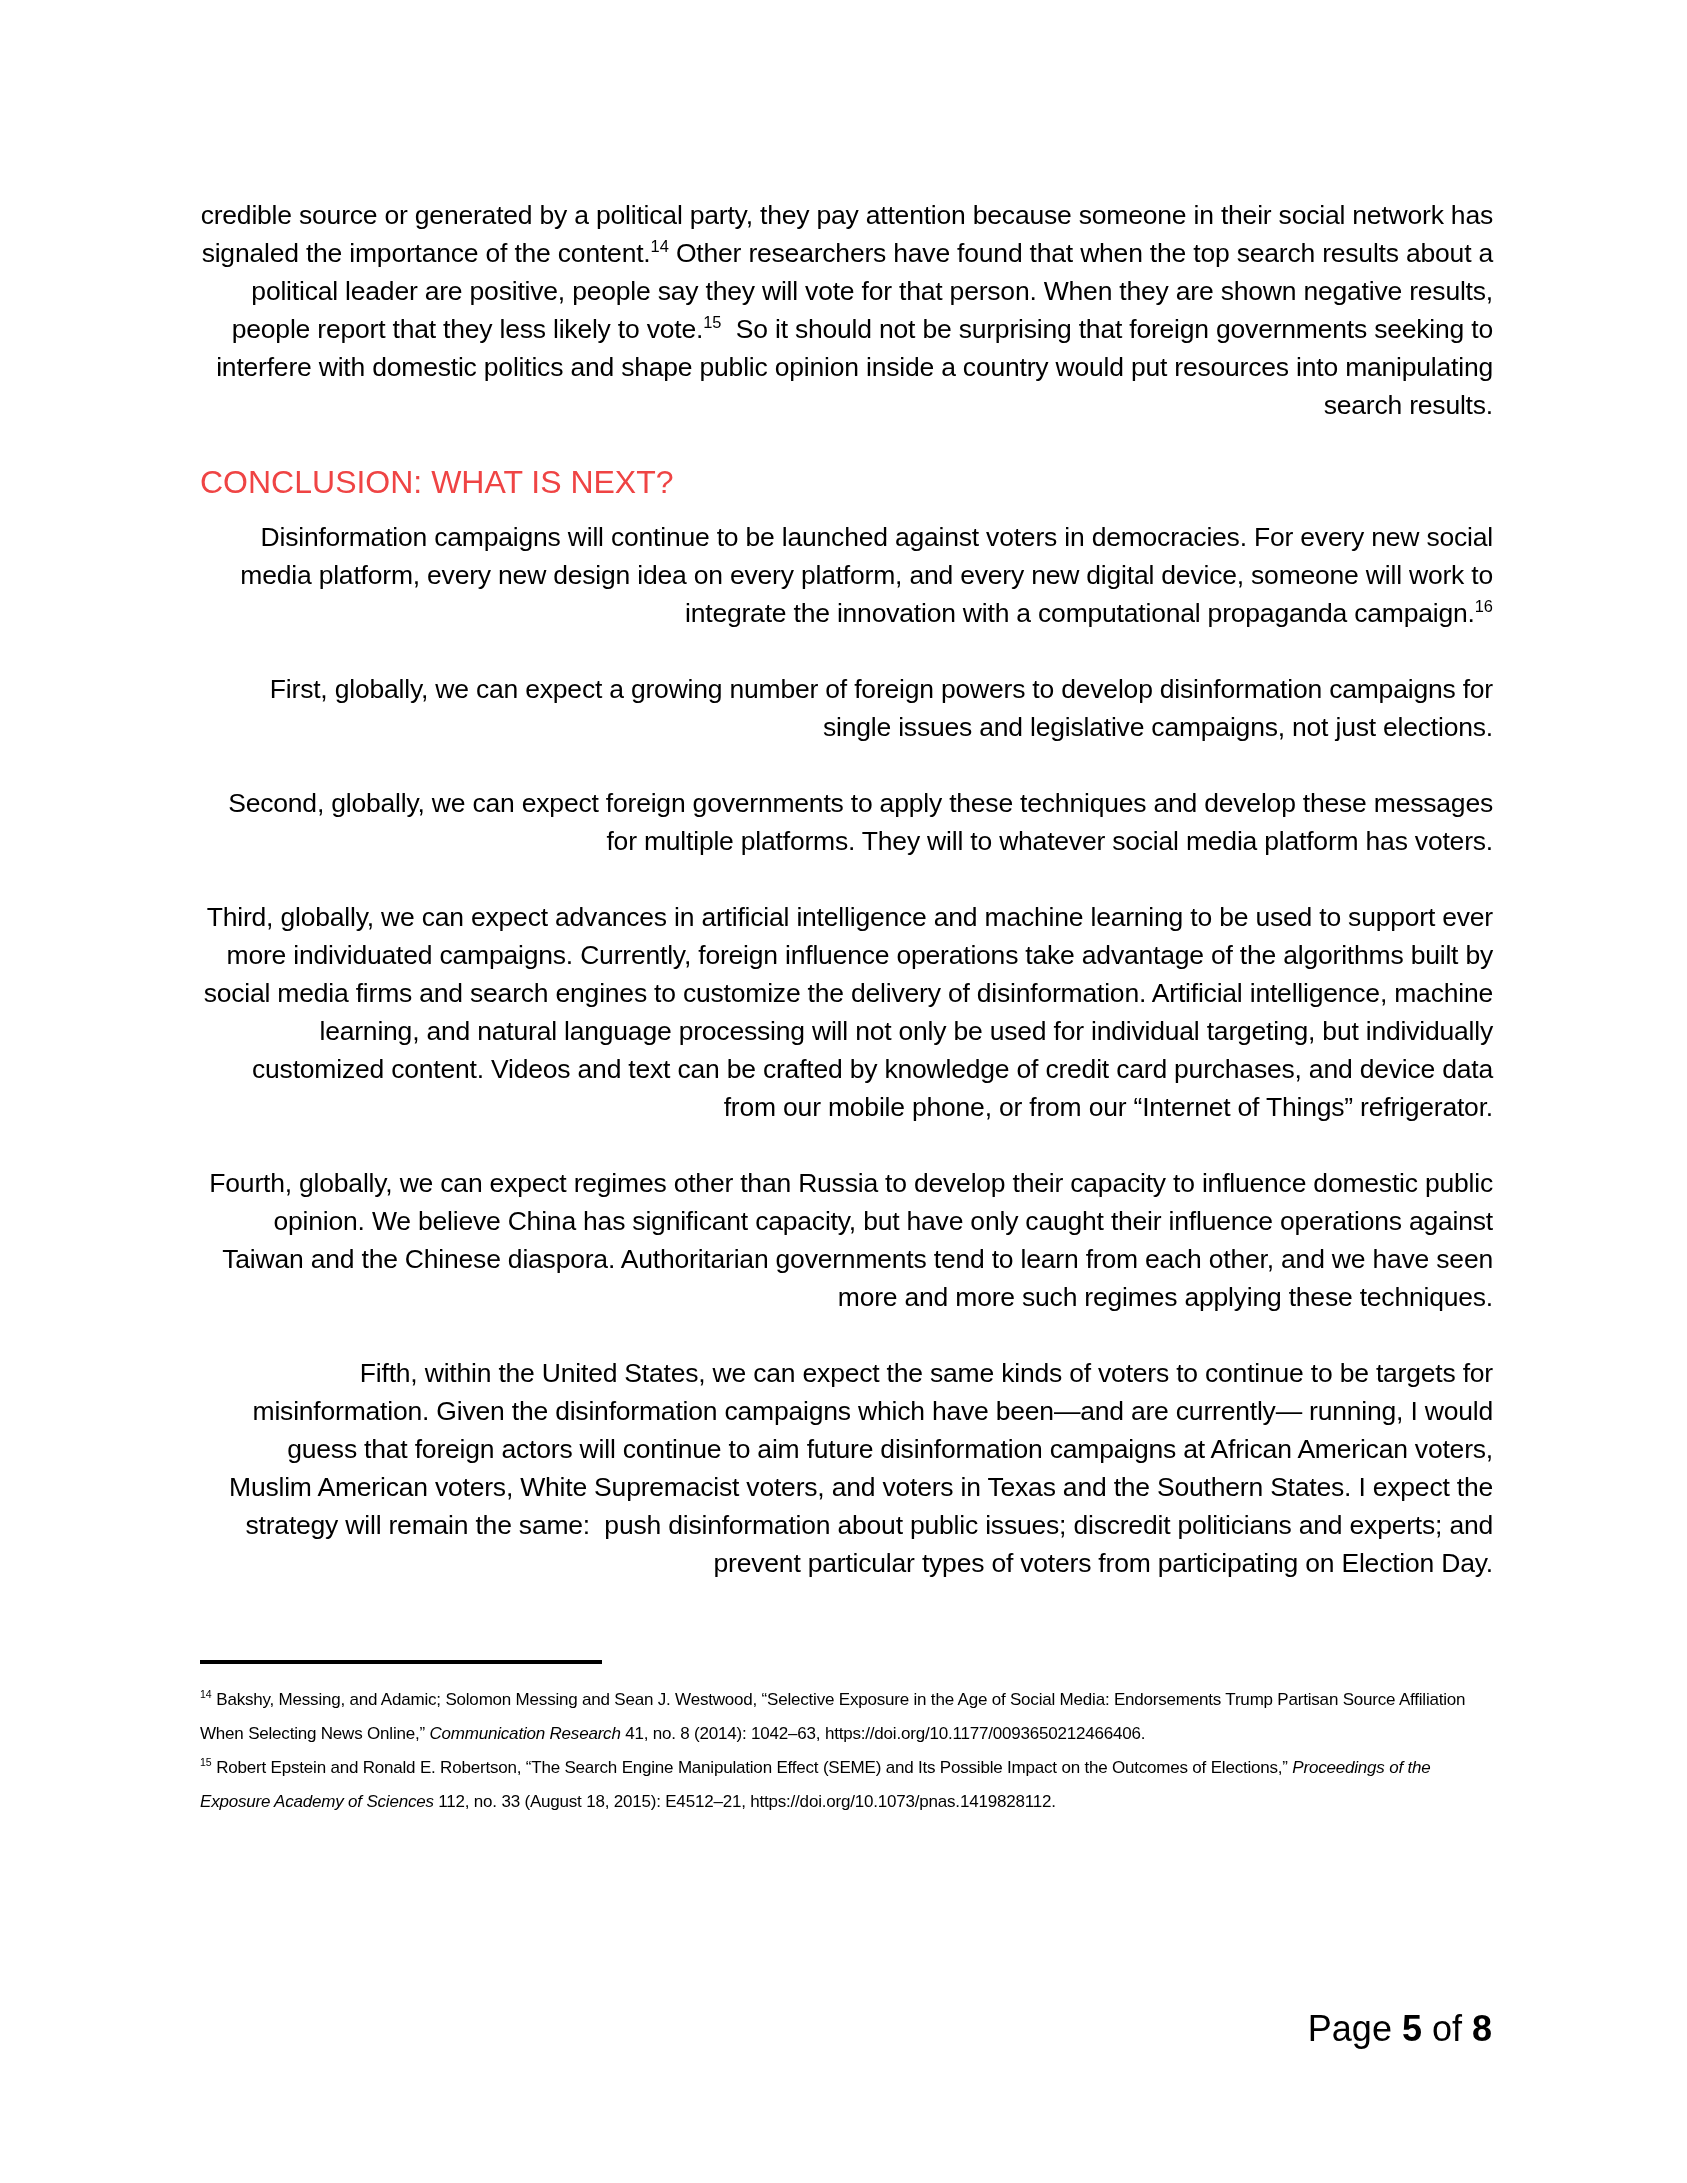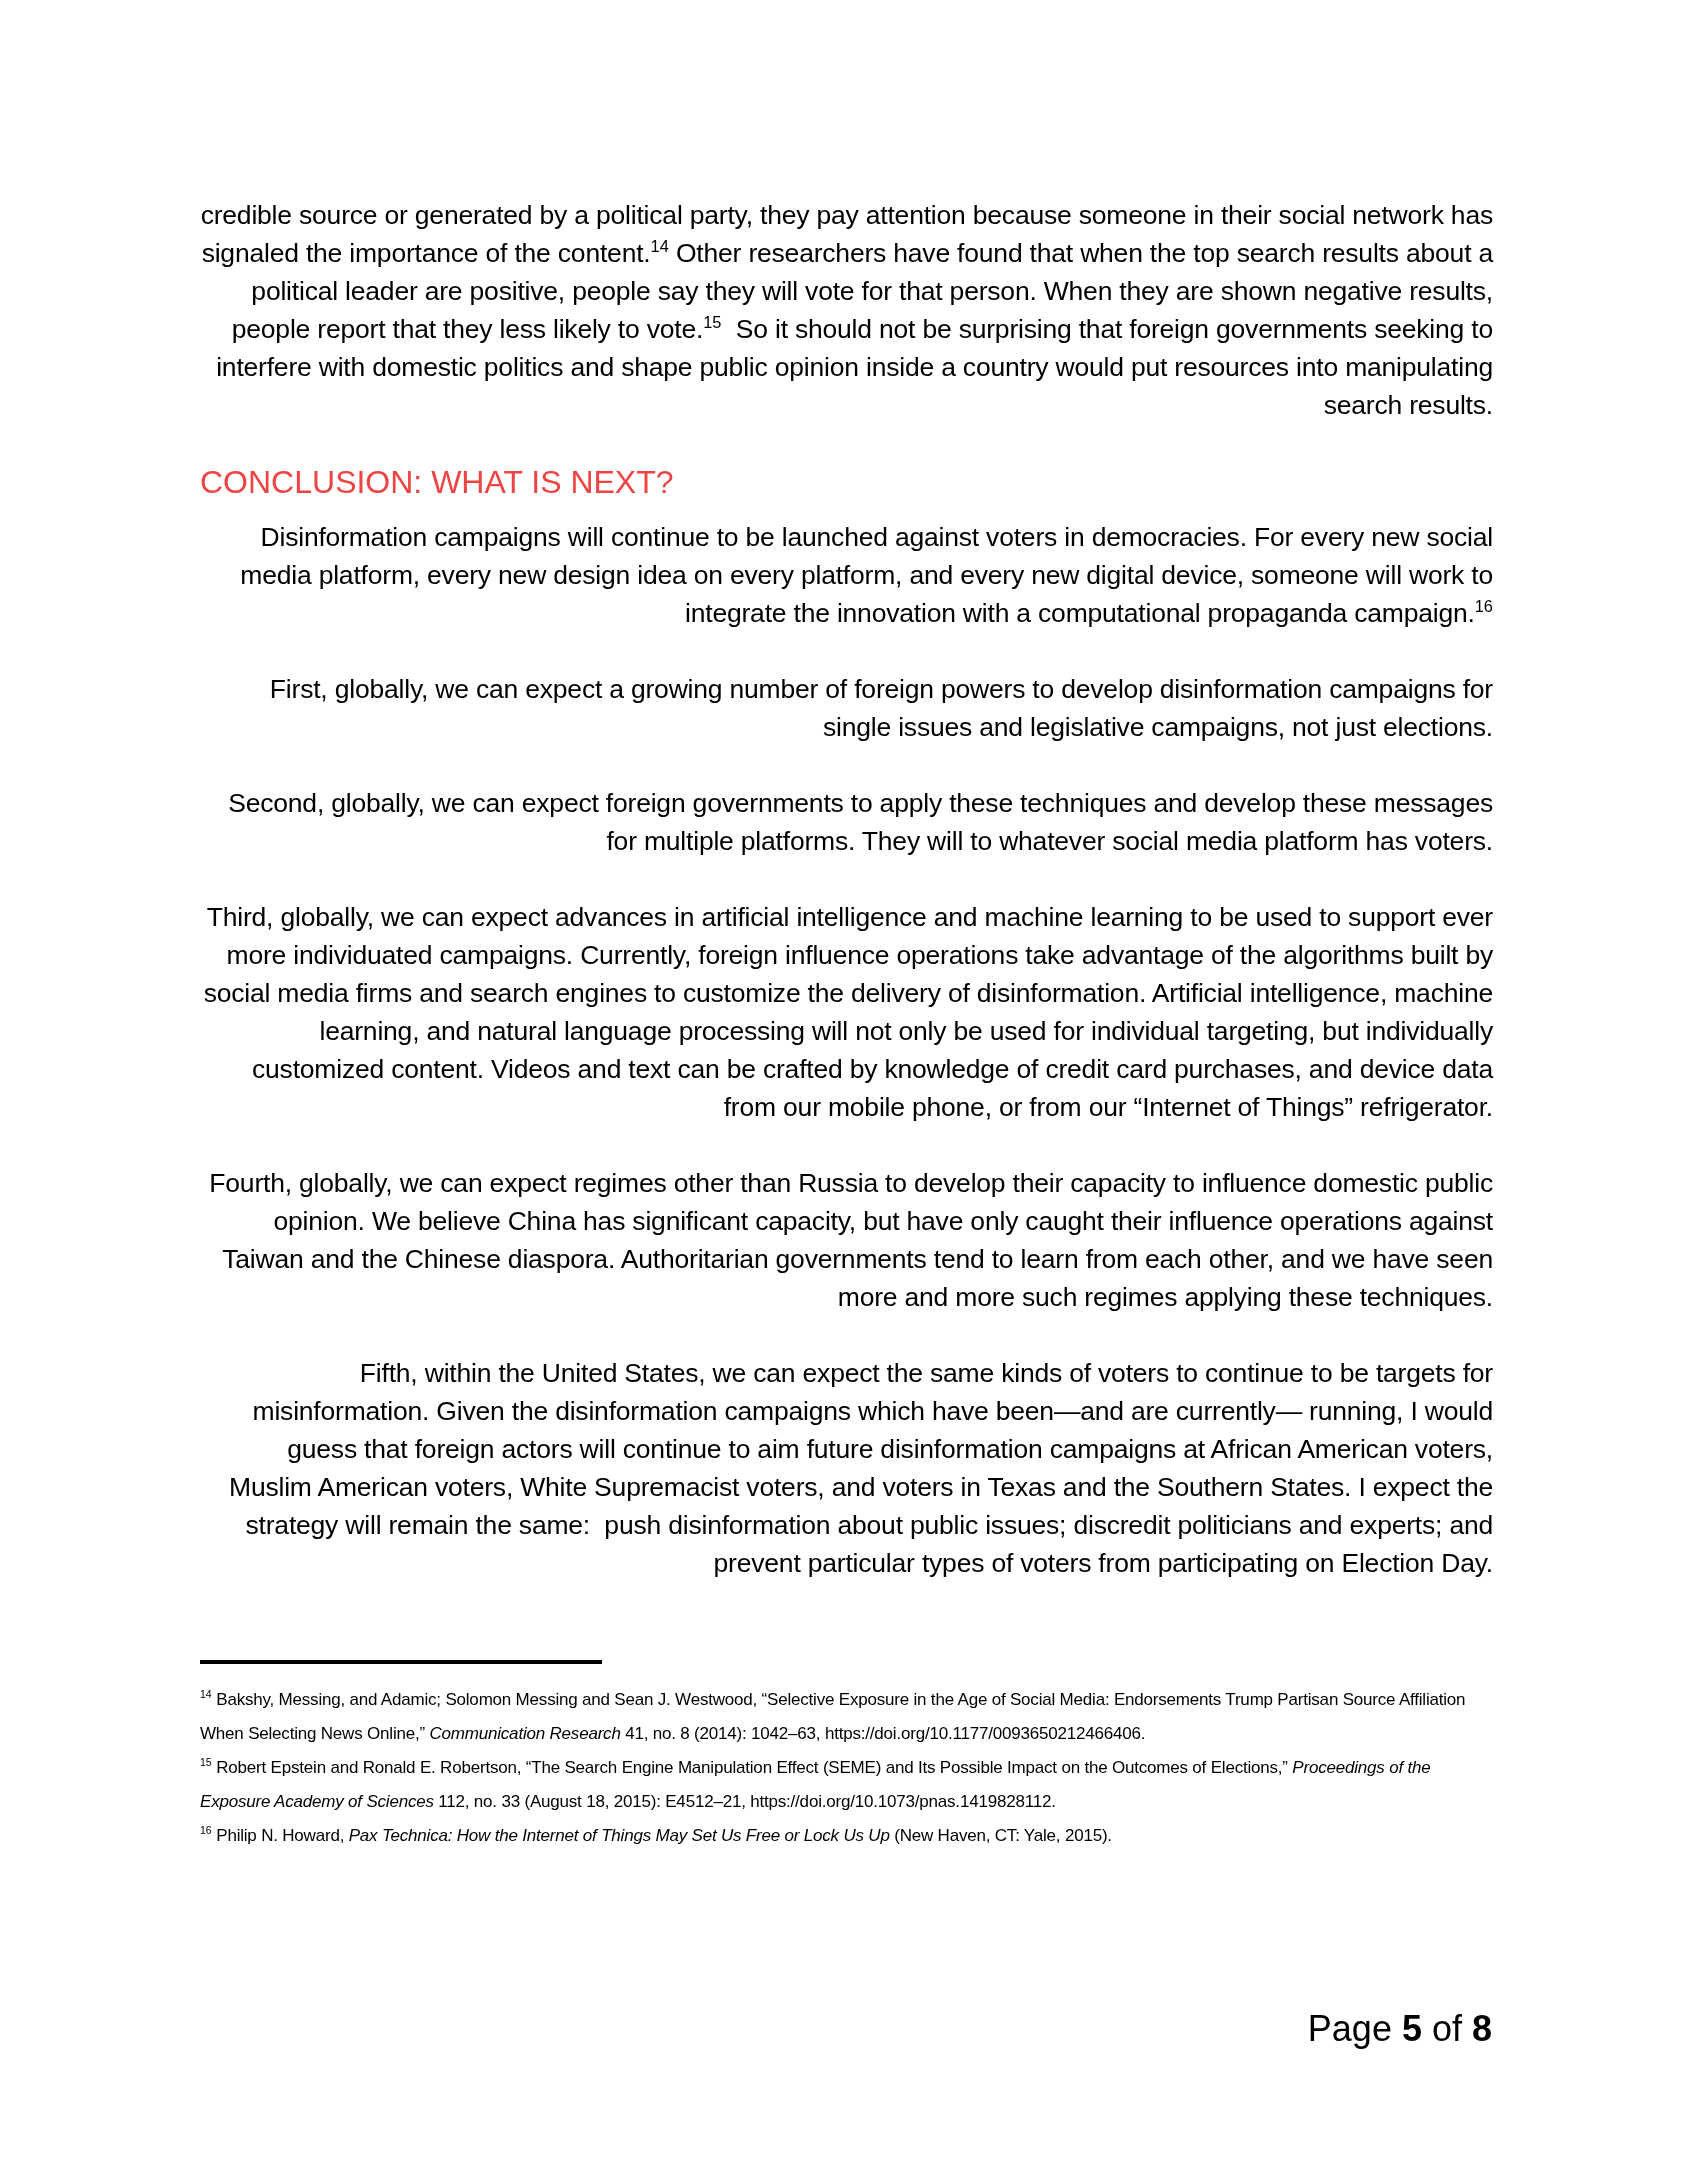--- a/index.html
+++ b/index.html
@@ -85,21 +85,20 @@
       <p class="body-par"><span>Third, globally, we can expect advances in artificial intelligence and machine learning to be used to support ever more individuated campaigns. Currently, foreign influence operations take advantage of the algorithms built by social media firms and search engines to customize the delivery of disinformation. Artificial intelligence, machine learning, and natural language processing will not only be used for individual targeting, but individually customized content. Videos and text can be crafted by knowledge of credit card purchases, and device data from our mobile phone, or from our “Internet of Things” refrigerator.</span></p>
       <p class="body-par"><span>Fourth, globally, we can expect regimes other than Russia to develop their capacity to influence domestic public opinion. We believe China has significant capacity, but have only caught their influence operations against Taiwan and the Chinese diaspora. Authoritarian governments tend to learn from each other, and we have seen more and more such regimes applying these techniques.</span></p>
       <p class="body-par"><span>Fifth, within the United States, we can expect the same kinds of voters to continue to be targets for misinformation. Given the disinformation campaigns which have been—and are currently— running, I would guess that foreign actors will continue to aim future disinformation campaigns at African American voters, Muslim American voters, White Supremacist voters, and voters in Texas and the Southern States. I expect the strategy will remain the same: &nbsp;push disinformation about public issues; discredit politicians and experts; and prevent particular types of voters from participating on Election Day.</span></p>
     </main>
 
   <section class="footnotes">
     <div class="fn-sep"></div>
     <div>
         <p class="footnote"><sup>14</sup><span> Bakshy, Messing, and Adamic; Solomon Messing and Sean J. Westwood, “Selective Exposure in the Age of Social Media: Endorsements Trump Partisan Source Affiliation When Selecting News Online,” </span><em>Communication Research</em><span> 41, no. 8 (2014): 1042–63, https://doi.org/10.1177/0093650212466406.</span></p>
         <p class="footnote"><sup>15</sup><span> Robert Epstein and Ronald E. Robertson, “The Search Engine Manipulation Effect (SEME) and Its Possible Impact on the Outcomes of Elections,” </span><em>Proceedings of the Exposure Academy of Sciences</em><span> 112, no. 33 (August 18, 2015): E4512–21, https://doi.org/10.1073/pnas.1419828112.</span></p>
-        <p class="footnote"><sup>16</sup><span> Philip N. Howard, </span><em>Pax Technica: How the Internet of Things May Set Us Free or Lock Us Up</em><span> (New Haven, CT: Yale, 2015).</span></p>
       </div>
   </section>
 
   <footer class="page-footer">
     <span><span>Page </span><strong>5</strong><span> of </span><strong>8</strong></span>
   </footer>
 
 </div>
 
 

